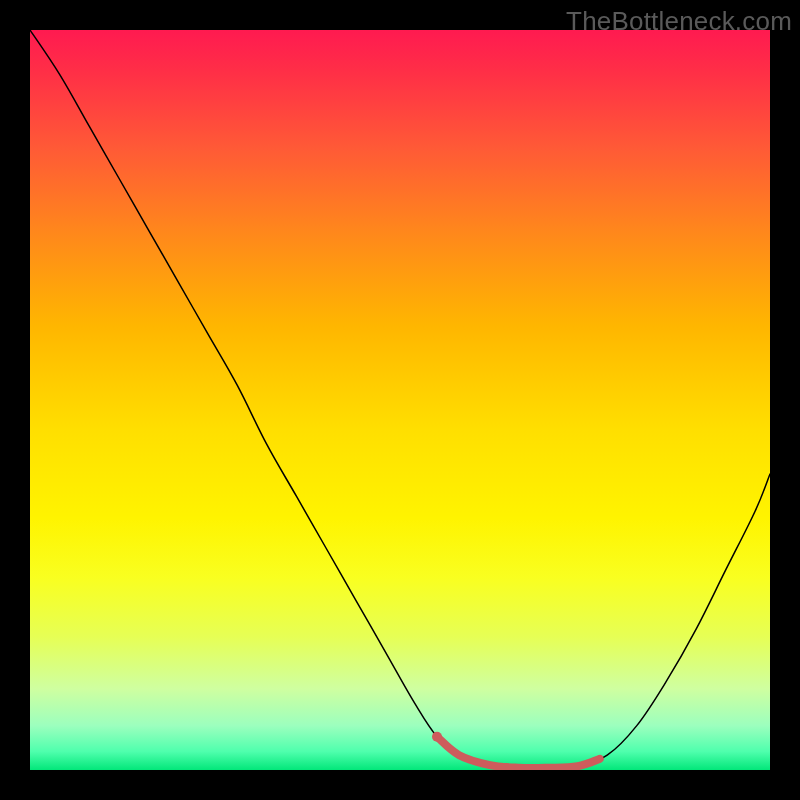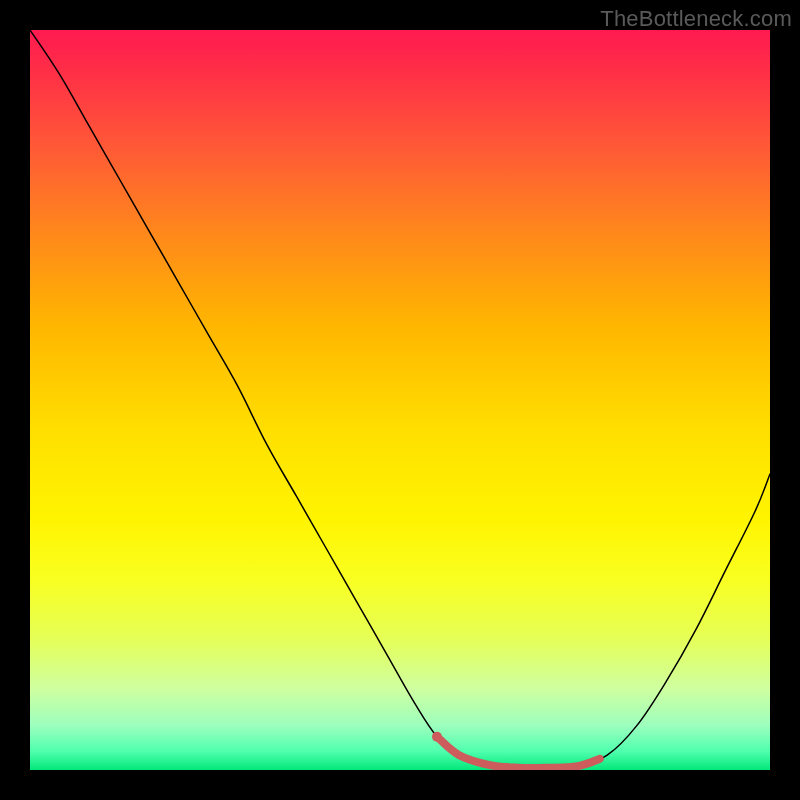--- a/index.html
+++ b/index.html
@@ -15,21 +15,21 @@
     position: relative;
     width: 800px;
     height: 800px;
     background: #000;
   }
   .watermark {
     position: absolute;
     top: 6px;
     right: 8px;
     color: #5a5a5a;
-    font-size: 22px;
+    font-size: 26px;
     font-weight: 500;
     letter-spacing: 0.2px;
   }
   .plot {
     position: absolute;
     left: 30px;
     top: 30px;
     width: 740px;
     height: 740px;
     

